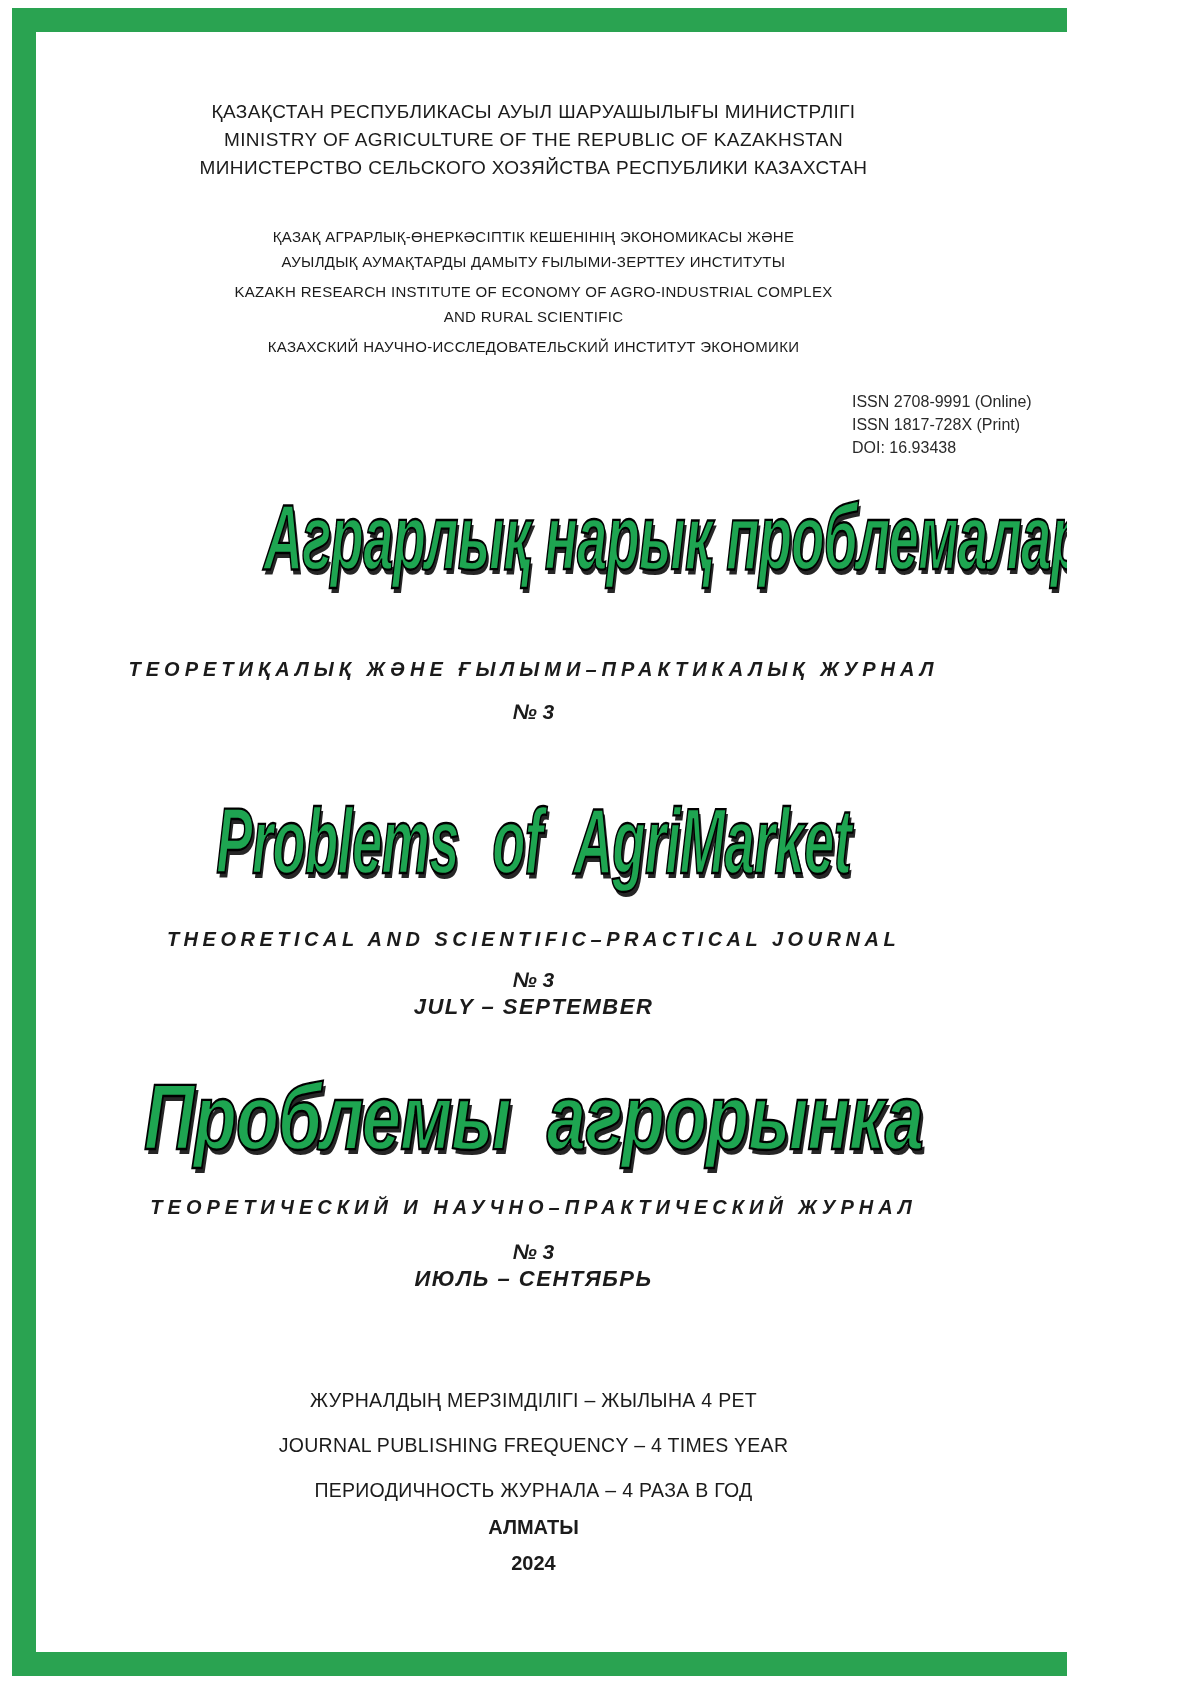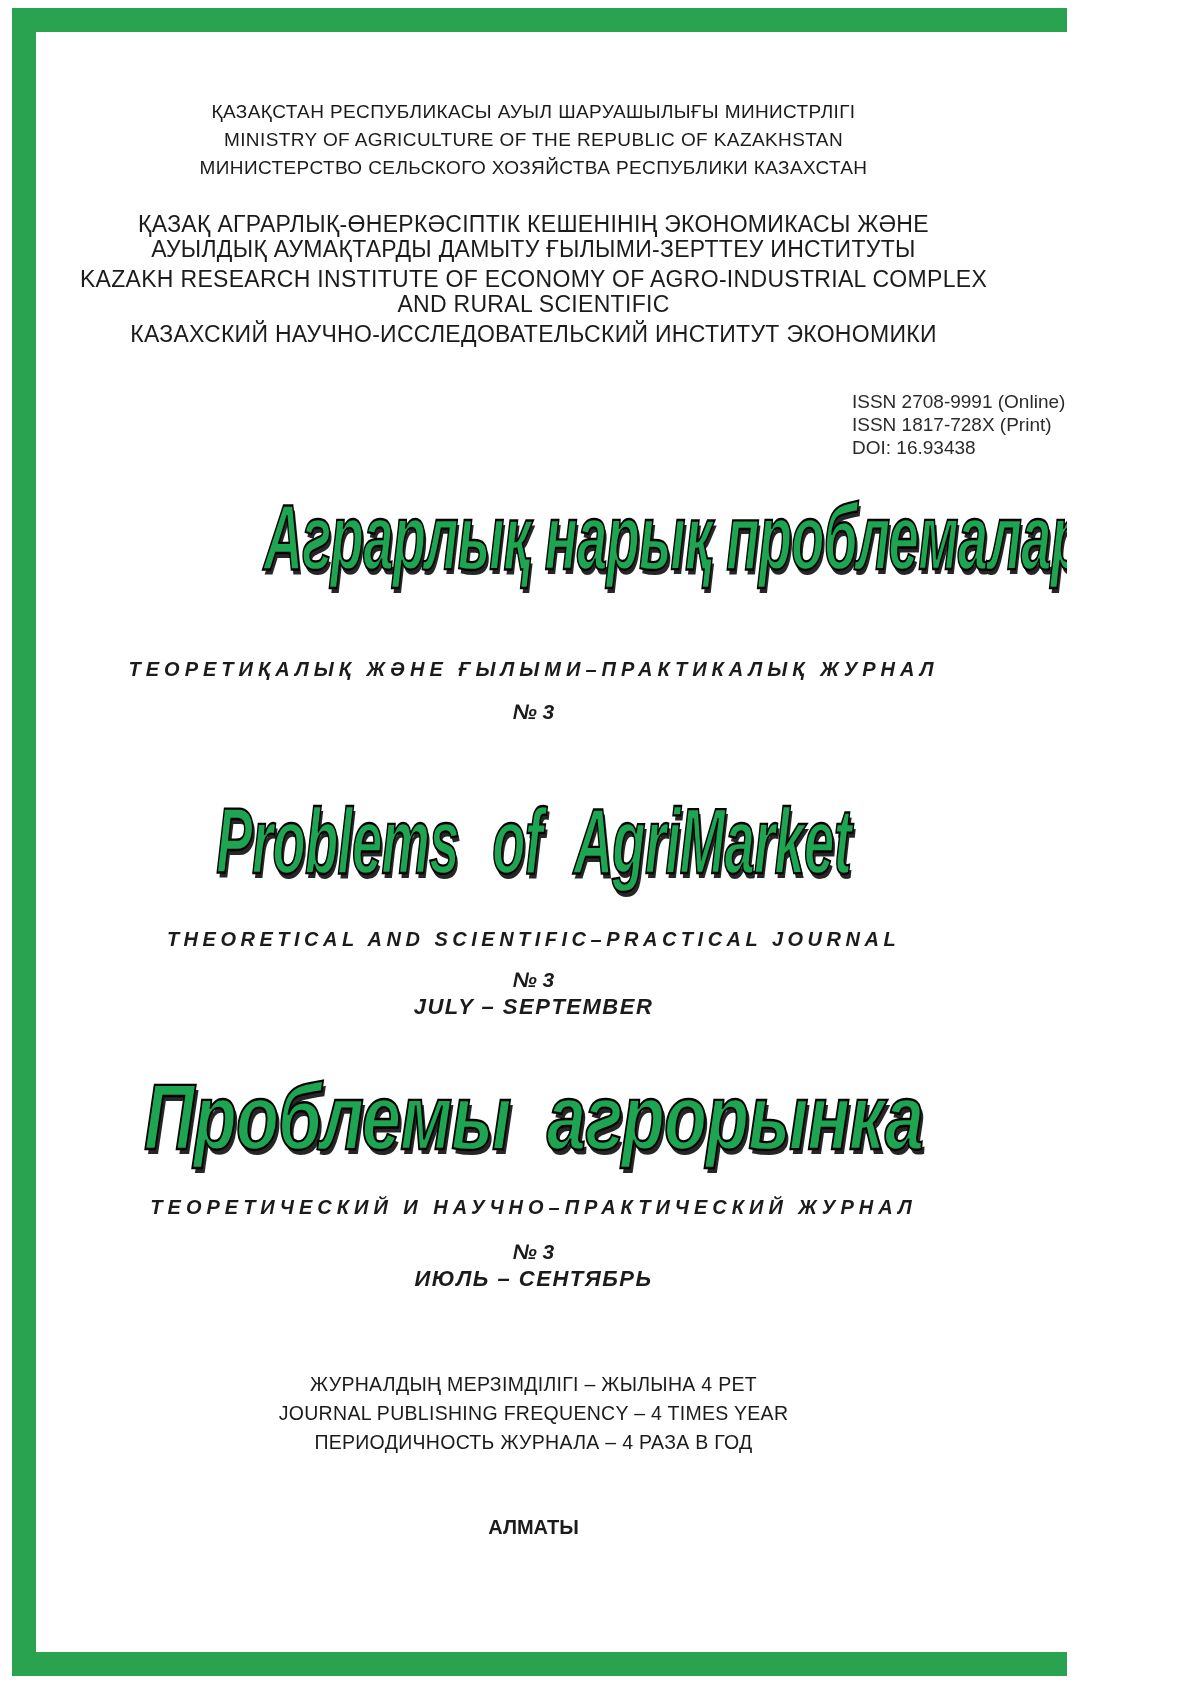--- a/index.html
+++ b/index.html
@@ -14,24 +14,24 @@
   
   .bar{position:absolute;background:#2aa351;}
   .bar-top{left:12px;top:8px;width:1167px;height:24px;}
   .bar-left{left:12px;top:8px;width:24px;height:1668px;}
   .bar-right{left:1155px;top:8px;width:24px;height:1668px;}
   .bar-bottom{left:12px;top:1652px;width:1167px;height:24px;}
 
   .blk{position:absolute;left:60px;right:60px;text-align:center;}
 
   .ministry{top:98px;font-size:19px;line-height:28px;letter-spacing:.4px;}
-  .institute{top:212px;font-size:23px;line-height:25px;letter-spacing:.3px;}
+  .institute{top:224px;font-size:15px;line-height:25px;letter-spacing:.3px;}
   .institute p{margin:0 0 5px 0;}
 
-  .issn{position:absolute;left:852px;top:390px;text-align:left;font-size:19px;line-height:23px;color:#2a2a2a;}
+  .issn{position:absolute;left:852px;top:390px;text-align:left;font-size:16px;line-height:23px;color:#2a2a2a;}
 
   .big-title{height:115px;line-height:100px;white-space:nowrap;text-decoration:underline;}
   .big-title span{
     display:inline-block;
     font-size:80px;
     font-weight:bold;
     font-style:italic;
     color:#1ea551;
     -webkit-text-stroke:2px #000;
     text-shadow:3px 4px 0 rgba(0,0,0,.85);
@@ -54,21 +54,21 @@
   .i-kz{top:700px;}
   .i-en{top:968px;}
   .i-ru{top:1240px;}
 
   .period{font-size:22px;font-weight:bold;font-style:italic;letter-spacing:1.5px;}
   .p-kz{top:726px;}
   .p-en{top:994px;}
   .p-ru{top:1266px;}
 
   .frequency{top:1370px;font-size:19.5px;line-height:29px;letter-spacing:.3px;}
-  .frequency p{margin:0;}
+  .frequency p{margin:16px;}
 
   .footer{top:1505px;font-size:20px;font-weight:bold;line-height:28px;}
   .footer p{margin:8px;}
 </style>
 </head>
 <body>
 
 <div class="page">
 
   <div class="bar bar-top"></div>
@@ -123,15 +123,16 @@
   <div class="blk period p-ru">ИЮЛЬ – СЕНТЯБРЬ</div>
 
   <div class="blk frequency">
     <p>ЖУРНАЛДЫҢ МЕРЗІМДІЛІГІ – ЖЫЛЫНА 4 РЕТ</p>
     <p>JOURNAL PUBLISHING FREQUENCY – 4 TIMES YEAR</p>
     <p>ПЕРИОДИЧНОСТЬ ЖУРНАЛА – 4 РАЗА В ГОД</p>
   </div>
 
   <div class="blk footer">
     <p>АЛМАТЫ</p>
+    <p>2024</p>
   </div>
 
 </div>
 
 </body></html>

